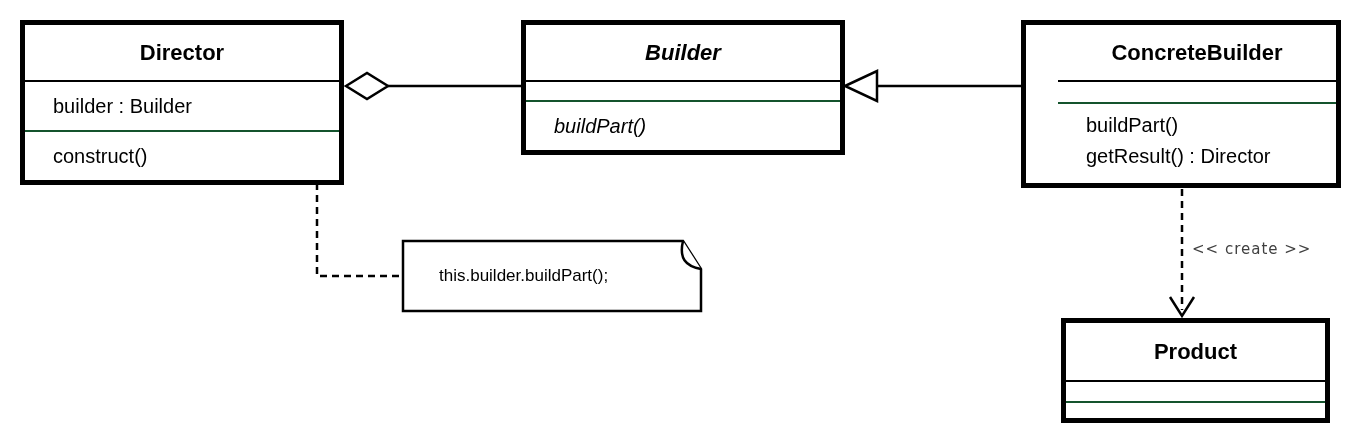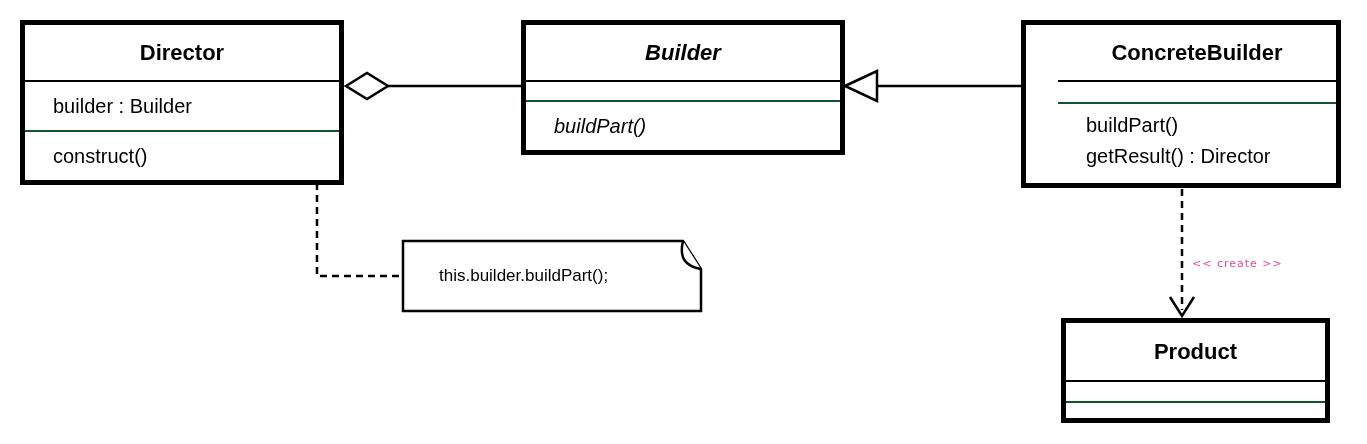--- a/index.html
+++ b/index.html
@@ -92,26 +92,25 @@
     padding-left: 36px;
     font-size: 17px;
     color: #000000;
     white-space: nowrap;
   }
 
   
   .create-label {
     position: absolute;
     left: 1192px; top: 240px;
-    font-size: 11px;
+    font-size: 15px;
     letter-spacing: 1px;
-    color: #ec4899;
+    color: #404040;
     white-space: nowrap;
     font-family: "DejaVu Sans", sans-serif;
-    margin-top: 17px;
   }
 </style>
 </head>
 <body>
 
 <div class="canvas">
 
   <svg class="connector-layer" viewBox="0 0 1367 444">
 
     <g>

